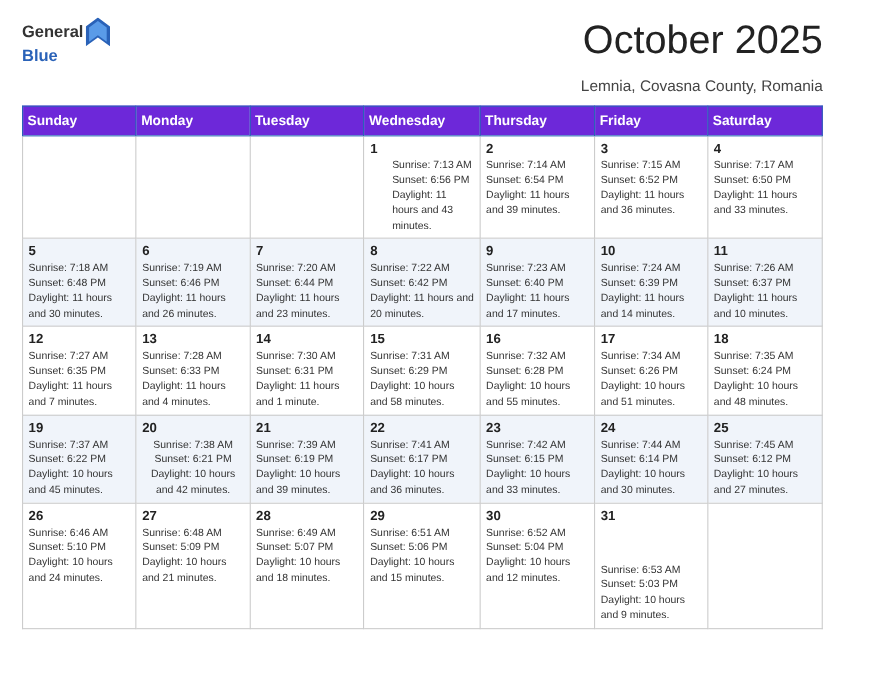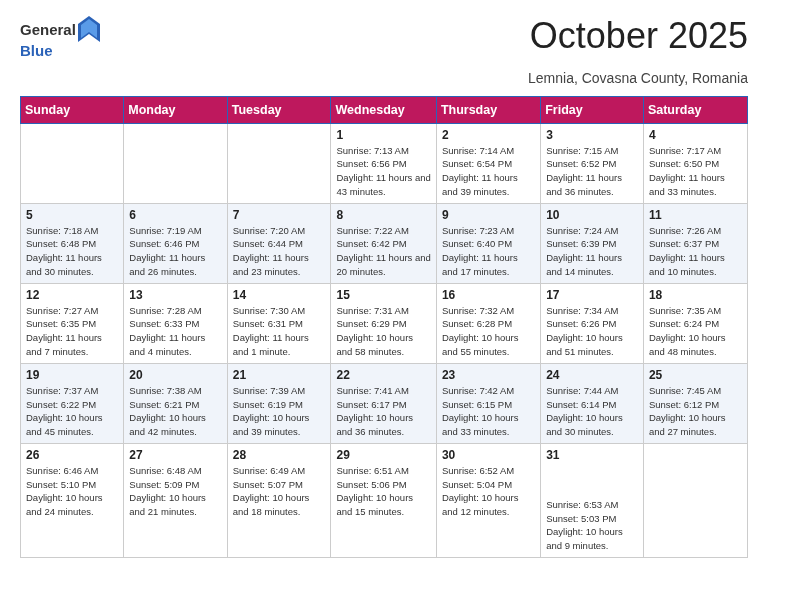--- a/index.html
+++ b/index.html
@@ -38,21 +38,21 @@
       font-size: 14px;
       color: #444;
       margin-top: 14px;
     }
     .calendar {
       width: 100%;
       border-collapse: collapse;
       border: 1px solid #bbb;
     }
     .calendar th {
-      background: #be185d;
+      background: #6d28d9;
       color: #fff;
       font-size: 12.5px;
       font-weight: bold;
       padding: 6px 4px;
       text-align: left;
       border: 1px solid #2a62b8;
     }
     .calendar td {
       vertical-align: top;
       border: 1px solid #ccc;
@@ -126,21 +126,21 @@
           <th>Saturday</th>
         </tr>
     </thead>
     <tbody id="calendar-body">
     <tr class="row-odd">
           <td class="empty-cell"></td>
           <td class="empty-cell"></td>
           <td class="empty-cell"></td>
           <td>
             <span class="day-number">1</span>
-            <div class="day-info" style="white-space: pre-line;">Sunrise: 7:13 AM
+            <div class="day-info" style="white-space: pre-line; margin-left: 20px;">Sunrise: 7:13 AM
 Sunset: 6:56 PM
 Daylight: 11 hours and 43 minutes.</div>
           </td>
           <td>
             <span class="day-number">2</span>
             <div class="day-info" style="white-space: pre-line;">Sunrise: 7:14 AM
 Sunset: 6:54 PM
 Daylight: 11 hours and 39 minutes.</div>
           </td>
           <td>
@@ -246,21 +246,21 @@
         </tr>
         <tr class="row-even">
           <td>
             <span class="day-number">19</span>
             <div class="day-info" style="white-space: pre-line;">Sunrise: 7:37 AM
 Sunset: 6:22 PM
 Daylight: 10 hours and 45 minutes.</div>
           </td>
           <td>
             <span class="day-number">20</span>
-            <div class="day-info" style="white-space: pre-line;">Sunrise: 7:38 AM
+            <div class="day-info" style="white-space: pre-line; text-align: center;">Sunrise: 7:38 AM
 Sunset: 6:21 PM
 Daylight: 10 hours and 42 minutes.</div>
           </td>
           <td>
             <span class="day-number">21</span>
             <div class="day-info" style="white-space: pre-line;">Sunrise: 7:39 AM
 Sunset: 6:19 PM
 Daylight: 10 hours and 39 minutes.</div>
           </td>
           <td>

